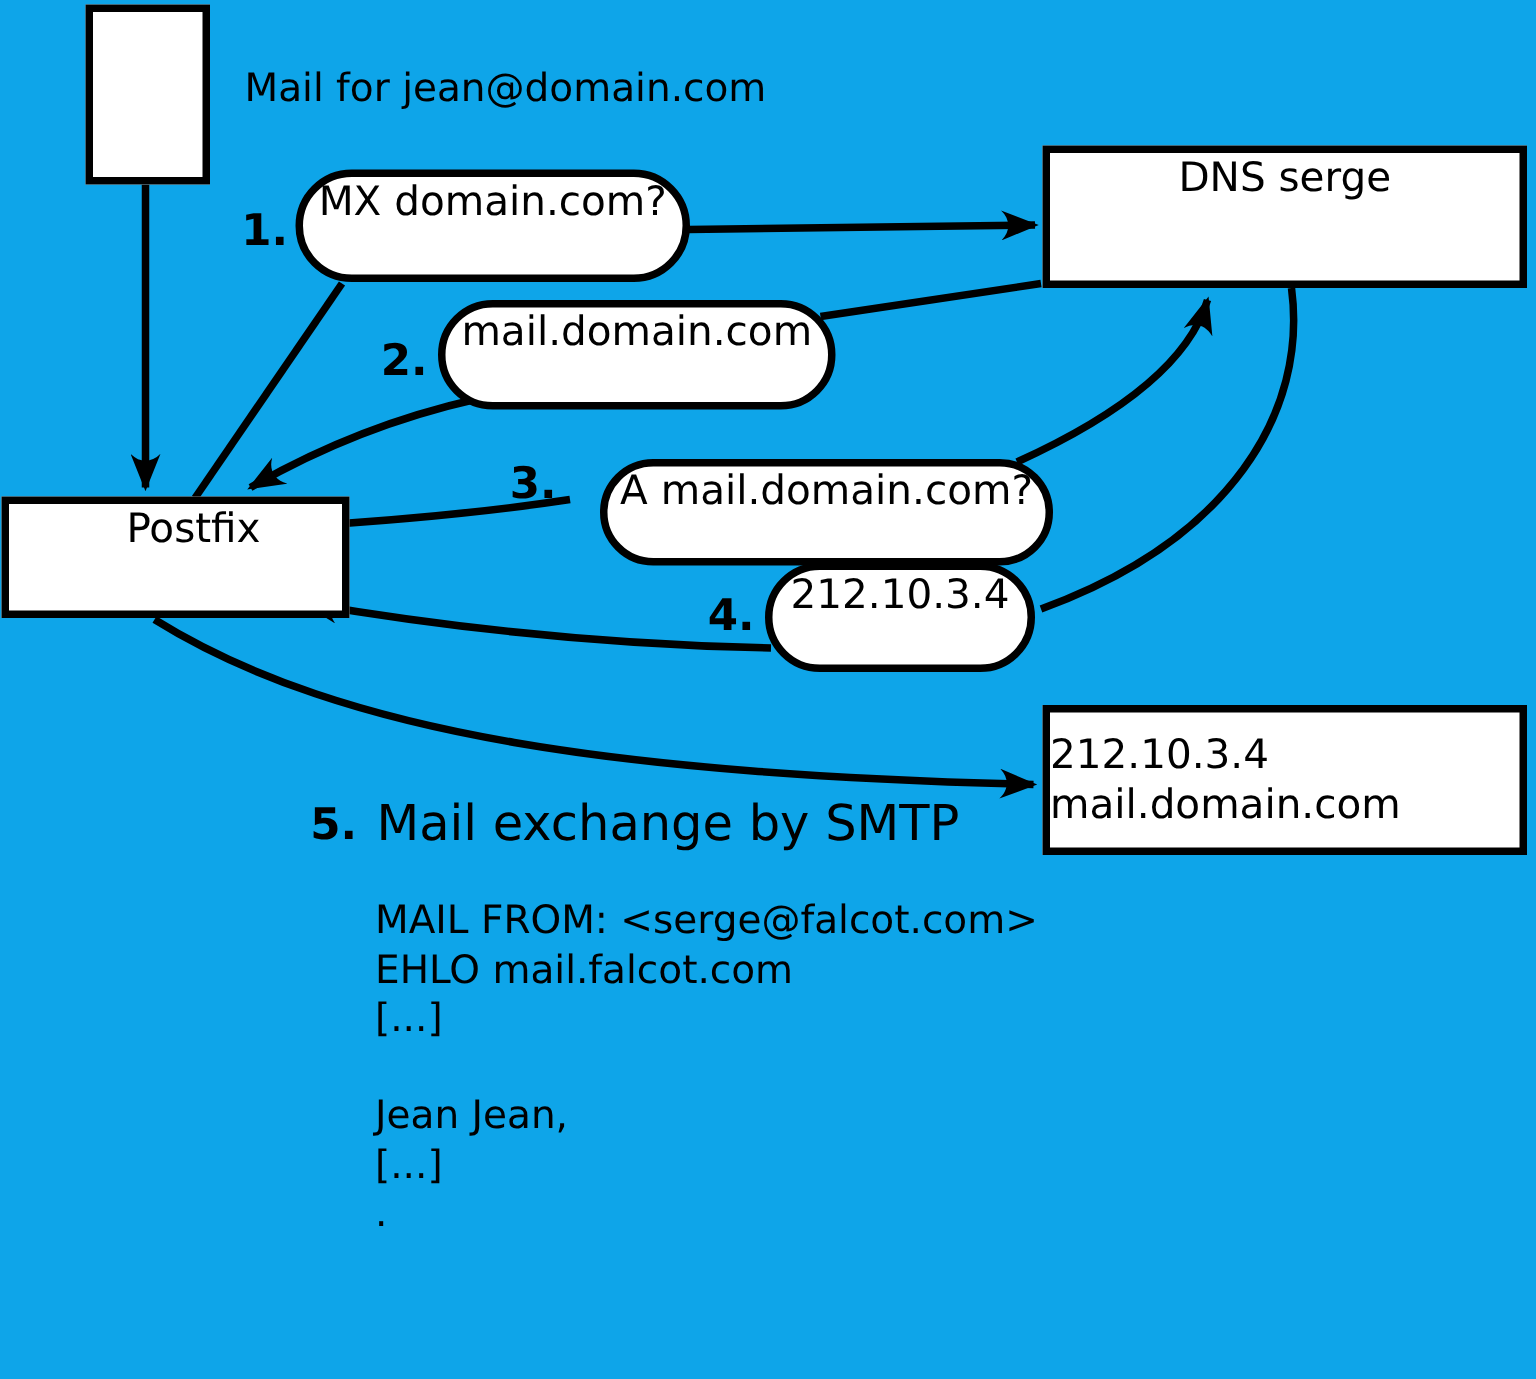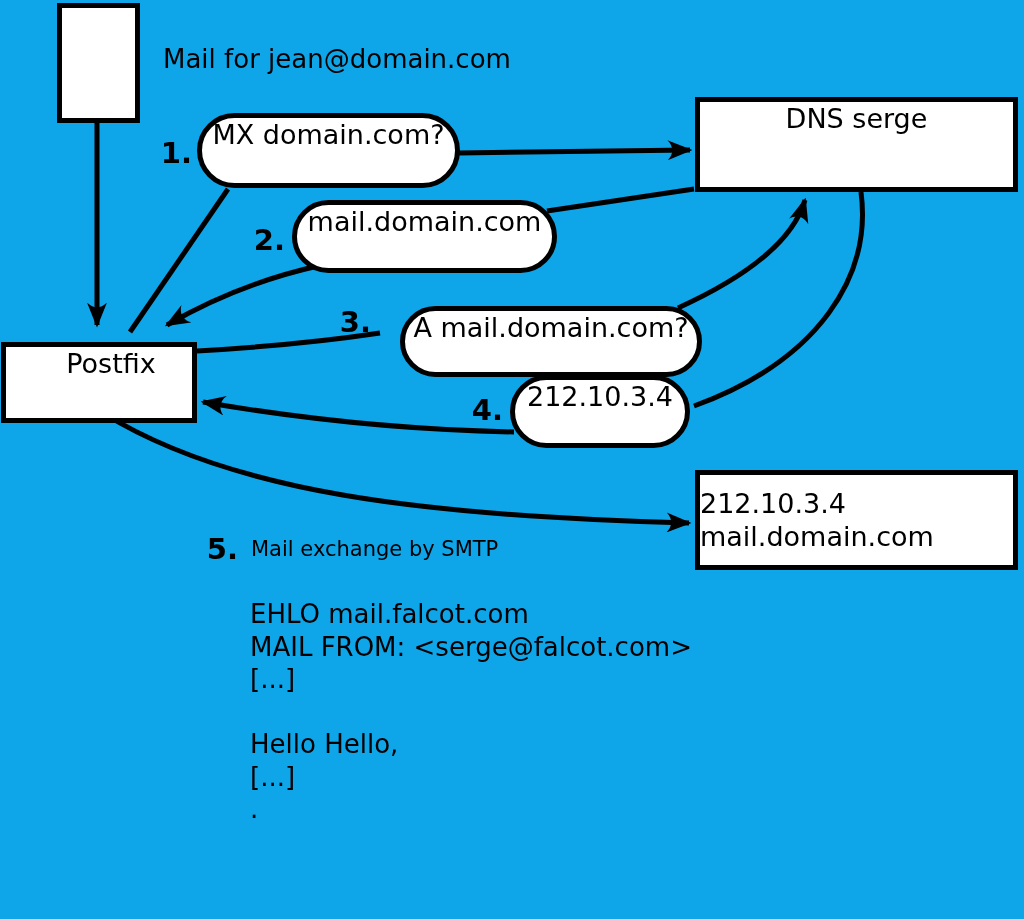--- a/index.html
+++ b/index.html
@@ -30,21 +30,21 @@
     align-items: flex-start;
     justify-content: center;
     font-size: 27px;
     line-height: 33px;
     z-index: 2;
     white-space: nowrap;
   }
   .node.column { flex-direction: column; }
   .pill { border-radius: 40px; }
   .envelope { left: 57px; top: 3px; width: 83px; height: 120px; }
-  .postfix  { left: 1px;  top: 342px; width: 196px; height: 81px; padding-left: 24px; }
+  .postfix  { left: 1px;  top: 331px; width: 232px; height: 81px; padding-left: 24px; }
   .dns      { left: 695px; top: 97px;  width: 323px; height: 95px; }
   .dest     { left: 695px; top: 470px; width: 323px; height: 100px; }
   .p1 { left: 197px; top: 113px; width: 263px; height: 75px; }
   .p2 { left: 292px; top: 200px; width: 265px; height: 73px; }
   .p3 { left: 400px; top: 287px; width: 302px; height: 71px; margin-top: 19px; }
   .p4 { left: 510px; top: 375px; width: 180px; height: 73px; }
   .lbl {
     position: absolute;
     z-index: 3;
     font-size: 26px;
@@ -60,21 +60,21 @@
     font-weight: bold;
     text-align: right;
     white-space: nowrap;
   }
   .num1 { left: 132px; top: 137px; }
   .num2 { left: 225px; top: 224px; }
   .num3 { left: 311px; top: 306px; }
   .num4 { left: 443px; top: 394px; }
   .num5 { left: 178px; top: 533px; }
   .mail-label { left: 163px; top: 44px; }
-  .step5-label { left: 251px; top: 534px; font-size: 21px; }
+  .step5-label { left: 251px; top: 534px; font-size: 33px; }
   .transcript {
     position: absolute;
     left: 250px;
     top: 598px;
     z-index: 3;
     font-size: 26px;
   }
   .t-line {
     height: 32.5px;
     line-height: 32.5px;
@@ -140,22 +140,22 @@
 
   <span class="num num4">4.</span>
   <div class="node pill p4">
     <span>212.10.3.4</span>
   </div>
 
   <span class="num num5">5.</span>
   <div class="lbl step5-label">Mail exchange by SMTP</div>
 
   <div class="transcript">
+    <div class="t-line">MAIL FROM: &lt;serge@falcot.com&gt;</div>
     <div class="t-line">EHLO mail.falcot.com</div>
-    <div class="t-line">MAIL FROM: &lt;serge@falcot.com&gt;</div>
     <div class="t-line">[...]</div>
     <div class="t-line"></div>
-    <div class="t-line">Hello Hello,</div>
+    <div class="t-line">Jean Jean,</div>
     <div class="t-line">[...]</div>
     <div class="t-line">.</div>
   </div>
 
 </div>
 
 </body></html>

